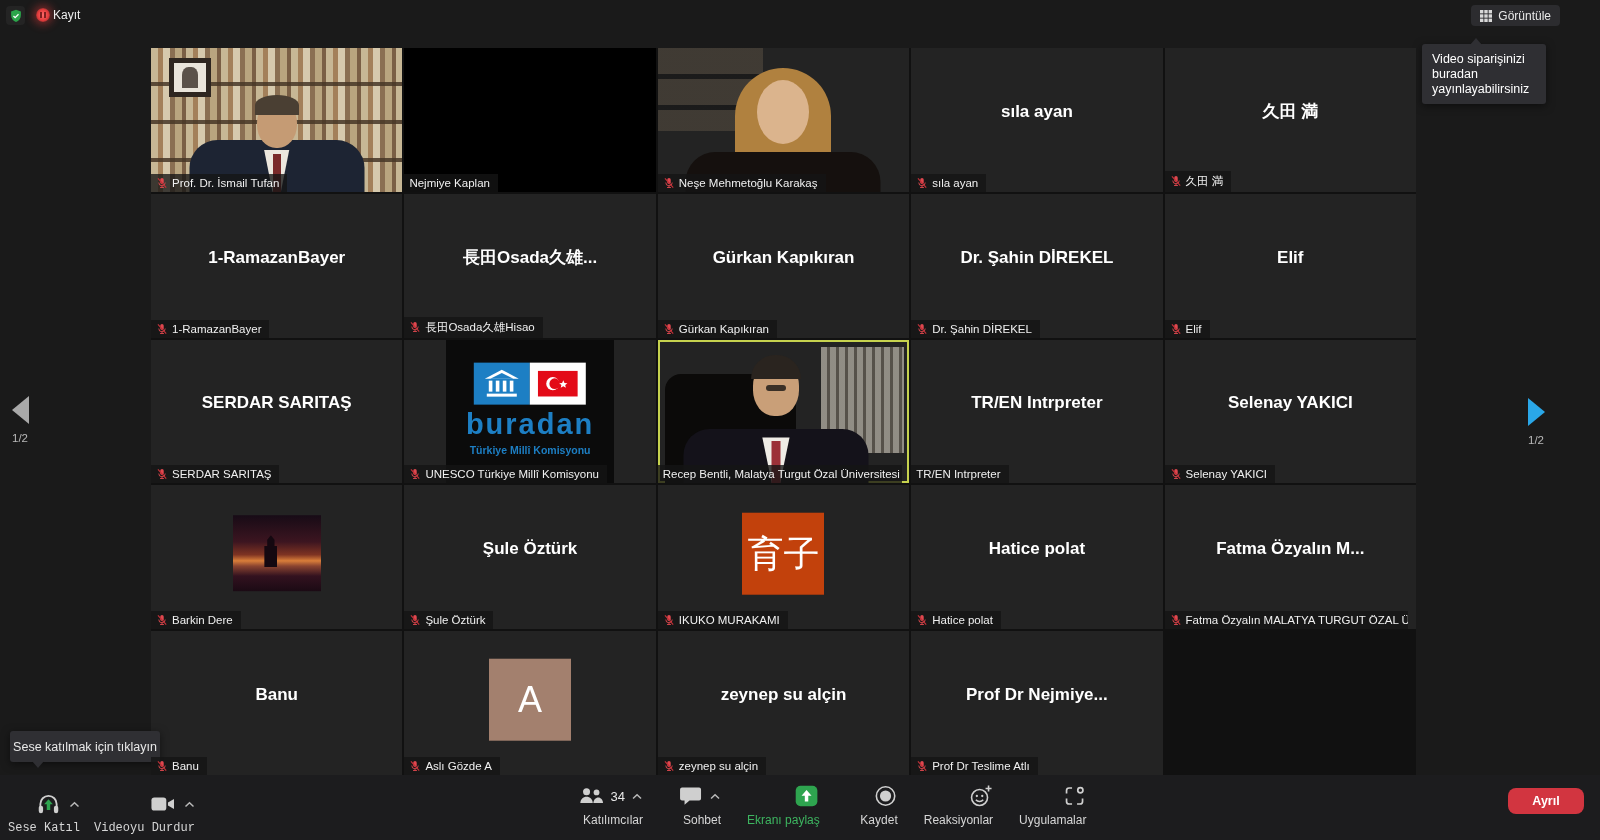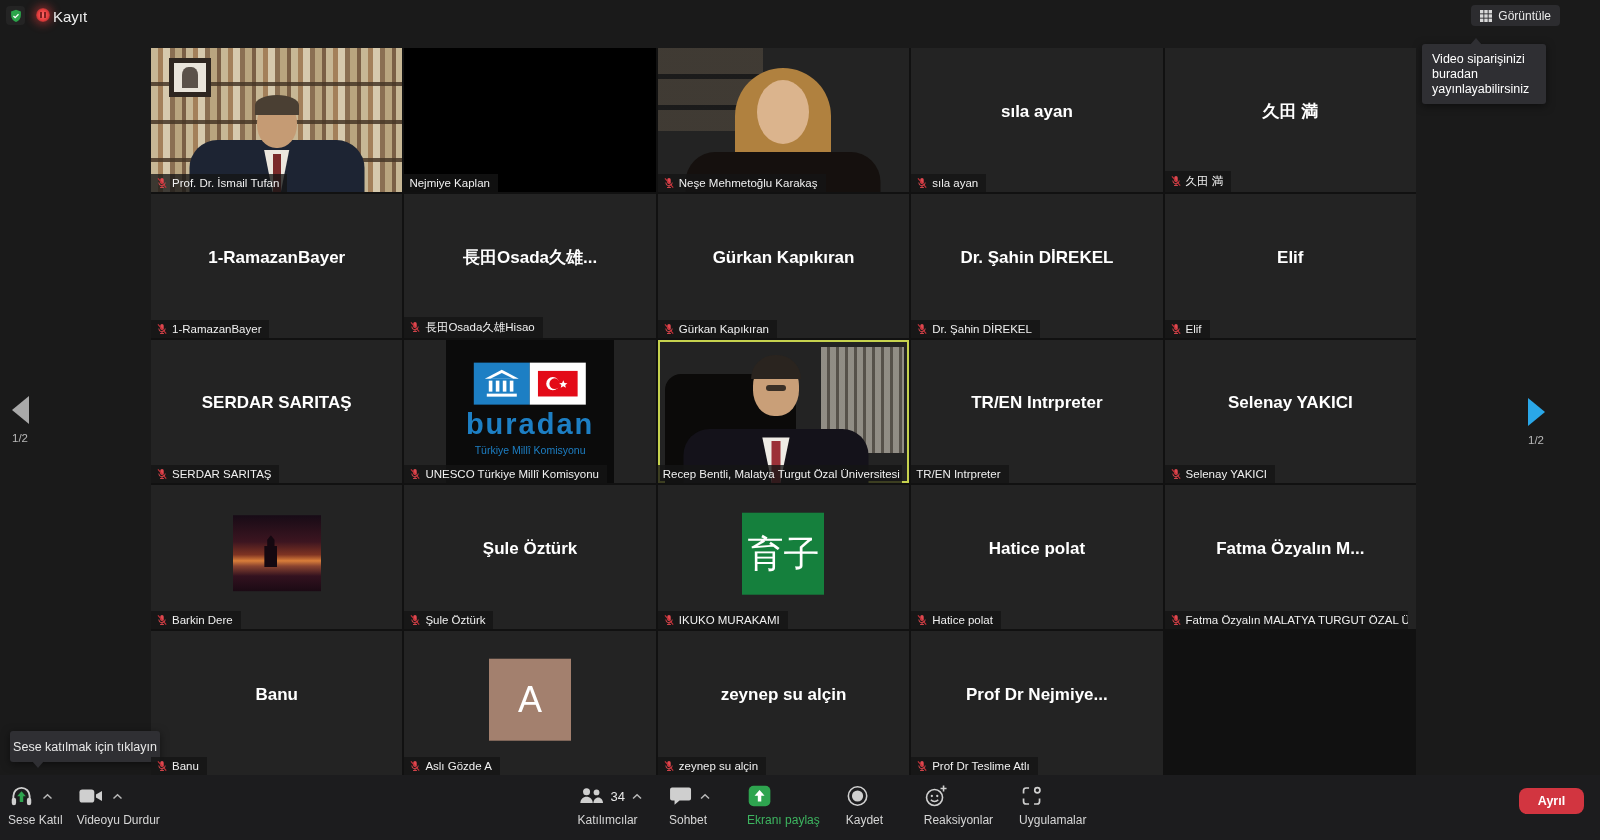--- a/index.html
+++ b/index.html
@@ -8,21 +8,21 @@
   .stage { position:absolute; inset:0; width:1600px; height:840px; background:#1a1a1a; }
 
   
   .topbar { position:absolute; top:0; left:0; right:0; height:30px; }
   .shield { position:absolute; left:6px; top:6px; width:19px; height:19px; display:flex; align-items:center; justify-content:center; background:#242424; border-radius:4px; }
   .recdot { position:absolute; left:36px; top:8px; width:14px; height:14px; border-radius:50%;
     background:radial-gradient(circle,#ff6b6b 0%,#e23b3b 55%,rgba(226,59,59,.15) 100%);
     box-shadow:0 0 8px 3px rgba(226,59,59,.45); }
   .recdot::before { content:""; position:absolute; left:4px; top:4px; width:2px; height:6px; background:#7e1f1f; }
   .recdot::after  { content:""; position:absolute; left:8px; top:4px; width:2px; height:6px; background:#7e1f1f; }
-  .rec-label { position:absolute; left:53px; top:8px; font-size:15px; color:#eee; }
+  .rec-label { position:absolute; left:53px; top:8px; font-size:12px; color:#eee; }
   .view-btn { position:absolute; right:40px; top:5px; height:21px; padding:0 9px; display:flex; align-items:center; gap:6px;
     background:#2c2c2f; border-radius:4px; color:#e8e8e8; font-size:12px; cursor:pointer; }
 
   
   .tt-video { position:absolute; right:54px; top:44px; width:124px; background:#2f2f33; color:#fff;
     font-size:12.5px; line-height:1.18; padding:8px 10px; border-radius:3px; box-shadow:0 2px 8px rgba(0,0,0,.5); }
   .tt-video::before { content:""; position:absolute; top:-6px; left:48px; border:6px solid transparent; border-top:none; border-bottom:7px solid #2f2f33; }
   .tt-audio { position:absolute; left:10px; top:731px; width:150px; height:31px; background:#2f2f33; color:#e8e8e8;
     font-size:12.5px; display:flex; align-items:center; justify-content:center; border-radius:3px; box-shadow:0 2px 8px rgba(0,0,0,.5); }
   .tt-audio::after { content:""; position:absolute; bottom:-6px; left:22px; border:6px solid transparent; border-bottom:none; border-top:7px solid #2f2f33; }
@@ -80,33 +80,33 @@
     background:linear-gradient(180deg,#170b16 0%,#3c1520 35%,#7e3322 52%,#d97e3a 60%,#8a4430 67%,#33121f 80%,#1b0a14 100%); }
   .tower-sil { position:absolute; left:36%; bottom:32%; width:13px; height:32px; background:#140810;
     clip-path:polygon(0 100%,0 34%,22% 34%,22% 14%,50% 0,78% 14%,78% 34%,100% 34%,100% 100%); }
 
   .unesco-band { position:absolute; left:50%; top:0; bottom:0; transform:translateX(-50%); width:168px; background:#0b0b0b; }
   .unesco-box { position:absolute; left:50%; top:50%; transform:translate(-50%,-52%); display:flex; flex-direction:column; align-items:center; gap:5px; }
   .unesco-logos { display:flex; }
   .unesco-blue { width:56px; height:42px; background:#1d7fc4; display:flex; align-items:center; justify-content:center; }
   .unesco-white { width:56px; height:42px; background:#fff; display:flex; align-items:center; justify-content:center; }
   .unesco-word { color:#1d7fc4; font-size:29px; font-weight:bold; letter-spacing:2px; line-height:1; }
-  .unesco-sub { color:#1d7fc4; font-size:10.5px; font-weight:normal; }
+  .unesco-sub { color:#1d7fc4; font-size:10.5px; font-weight:bold; }
 
   
   .toolbar { position:absolute; left:0; right:0; top:775px; height:65px; background:#1c1c1e; }
-  .tb-left { position:absolute; left:8px; top:6px; display:flex; gap:14px; }
+  .tb-left { position:absolute; left:8px; top:14px; display:flex; gap:14px;font-family:Liberation Mono, monospace; }
   .tb-center { position:absolute; left:52%; top:6px; transform:translateX(-50%); display:flex; gap:26px; }
-  .tb-item { display:flex; flex-direction:column; align-items:flex-start; min-width:52px; cursor:pointer; }
+  .tb-item { display:flex; flex-direction:column; align-items:flex-end; min-width:52px; cursor:pointer; }
   .tb-iconrow { height:30px; display:flex; align-items:center; gap:7px; }
   .tb-label { margin-top:2px; font-size:12px; color:#d6d6d6; white-space:nowrap; }
   .tb-label.green { color:#3db560; }
   .tb-count { font-size:13px; color:#e8e8e8; }
   .caret { display:flex; align-items:center; cursor:pointer; }
-  .leave-btn { position:absolute; right:16px; top:13px; width:65px; height:26px; background:#d23540; color:#fff;
+  .leave-btn { position:absolute; right:16px; top:13px; width:76px; height:26px; background:#d23540; color:#fff;
     font-size:12.5px; font-weight:bold; border-radius:8px; display:flex; align-items:center; justify-content:center; cursor:pointer; }
 </style>
 </head>
 <body>
 
 <div class="stage">
 
   <div class="topbar">
     <div class="shield">
       <svg width="14" height="14" viewBox="0 0 20 20">
@@ -388,21 +388,21 @@
     <path d="M8 1.2a2.3 2.3 0 0 0-2.3 2.3v3.6a2.3 2.3 0 0 0 4.6 0V3.5A2.3 2.3 0 0 0 8 1.2z" fill="#e0484f"></path>
     <path d="M3.7 7.4a4.3 4.3 0 0 0 8.6 0" stroke="#e0484f" fill="none" stroke-width="1.2"></path>
     <line x1="8" y1="11.7" x2="8" y2="14" stroke="#e0484f" stroke-width="1.2"></line>
     <line x1="5.4" y1="14" x2="10.6" y2="14" stroke="#e0484f" stroke-width="1.2"></line>
     <line x1="2.6" y1="1.8" x2="13.6" y2="14.2" stroke="#c23038" stroke-width="1.6"></line>
   </svg>
 <span>Şule Öztürk</span>
         </div>
       </div>
       <div class="tile">
-        <div class="avatar-text" style="background: #15803d;">育子</div>
+        <div class="avatar-text" style="background: #c2410c;">育子</div>
         <div class="tile-label">
   <svg class="mic" width="12" height="12" viewBox="0 0 16 16">
     <path d="M8 1.2a2.3 2.3 0 0 0-2.3 2.3v3.6a2.3 2.3 0 0 0 4.6 0V3.5A2.3 2.3 0 0 0 8 1.2z" fill="#e0484f"></path>
     <path d="M3.7 7.4a4.3 4.3 0 0 0 8.6 0" stroke="#e0484f" fill="none" stroke-width="1.2"></path>
     <line x1="8" y1="11.7" x2="8" y2="14" stroke="#e0484f" stroke-width="1.2"></line>
     <line x1="5.4" y1="14" x2="10.6" y2="14" stroke="#e0484f" stroke-width="1.2"></line>
     <line x1="2.6" y1="1.8" x2="13.6" y2="14.2" stroke="#c23038" stroke-width="1.6"></line>
   </svg>
 <span>IKUKO MURAKAMI</span>
         </div>

